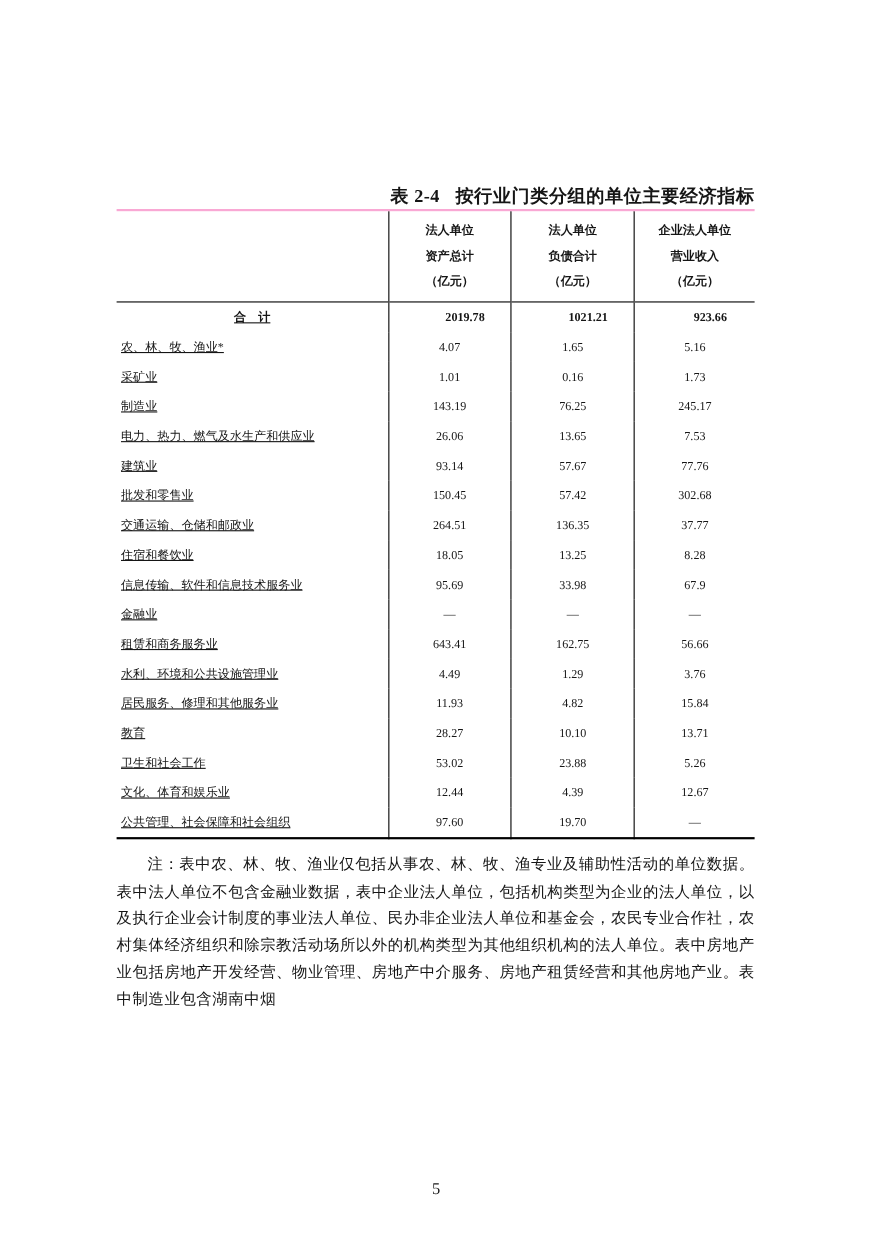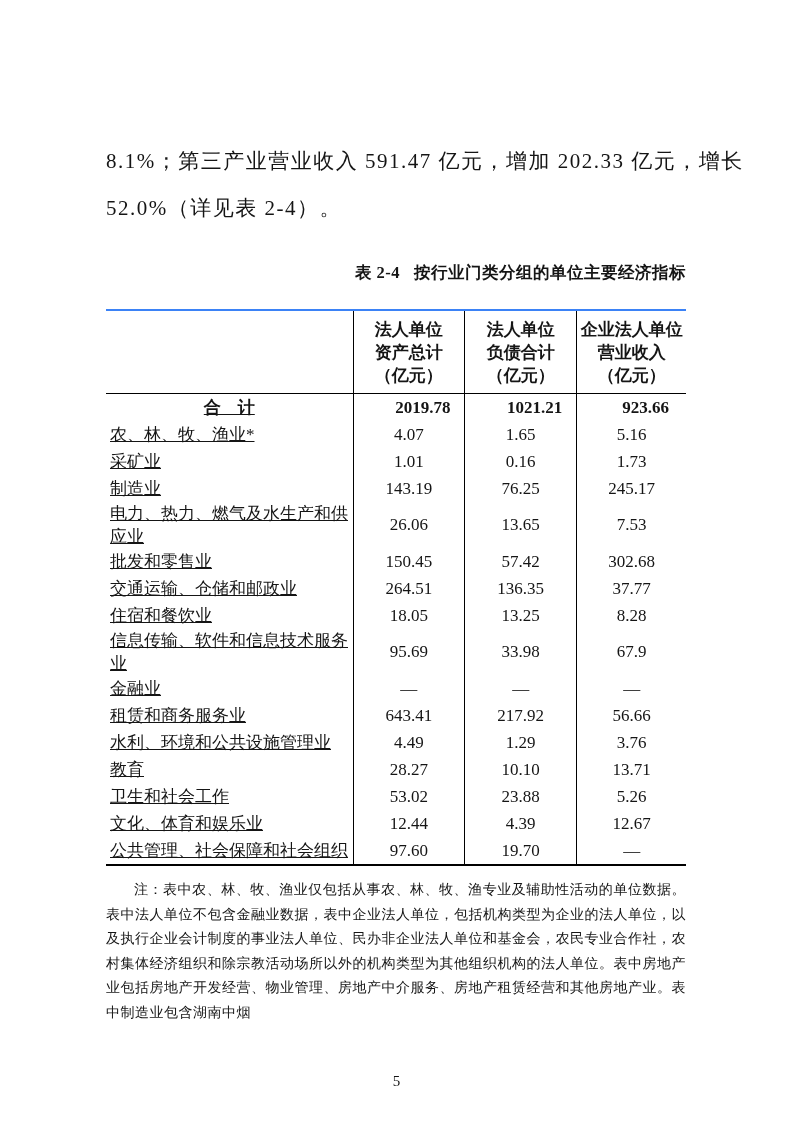--- a/index.html
+++ b/index.html
@@ -34,26 +34,25 @@
     margin-top: 30px;
     text-align: right;
     font-weight: bold;
     font-size: 16.5px;
     letter-spacing: 0.5px;
   }
   .table-title .title-label {
     margin-right: 14px;
   }
   table.stat-table {
-    margin-top: 25px;
     width: 100%;
     border-collapse: collapse;
-    border-top: 2px solid #3b82f6;
+    border-top: 2px solid #f9a8d4;
     border-bottom: 2px solid #000;
-    font-size: 17px;
+    font-size: 11px;
     table-layout: fixed;
   }
   table.stat-table col.c-name { width: 42.6%; }
   table.stat-table col.c-v1 { width: 19.2%; }
   table.stat-table col.c-v2 { width: 19.4%; }
   table.stat-table col.c-v3 { width: 18.8%; }
   table.stat-table th {
     border-left: 1px solid #000;
     border-bottom: 1.5px solid #000;
     font-weight: bold;
@@ -105,24 +104,20 @@
     text-align: center;
     font-size: 15px;
   }
 </style>
 </head>
 <body>
 
 <div class="page">
   <div class="content">
 
-    <div class="intro">
-      <div>8.1%；第三产业营业收入 591.47 亿元，增加 202.33 亿元，增长</div>
-      <div>52.0%（详见表 2-4）。</div>
-    </div>
 
     <div class="table-title">
       <span class="title-label">表 2-4</span><span>按行业门类分组的单位主要经济指标</span>
     </div>
 
     <table class="stat-table">
       <colgroup>
         <col class="c-name">
         <col class="c-v1">
         <col class="c-v2">
@@ -173,20 +168,26 @@
             <td>76.25</td>
             <td>245.17</td>
           </tr>
           <tr>
             <td>电力、热力、燃气及水生产和供应业</td>
             <td>26.06</td>
             <td>13.65</td>
             <td>7.53</td>
           </tr>
           <tr>
+            <td>建筑业</td>
+            <td>93.14</td>
+            <td>57.67</td>
+            <td>77.76</td>
+          </tr>
+          <tr>
             <td>批发和零售业</td>
             <td>150.45</td>
             <td>57.42</td>
             <td>302.68</td>
           </tr>
           <tr>
             <td>交通运输、仓储和邮政业</td>
             <td>264.51</td>
             <td>136.35</td>
             <td>37.77</td>
@@ -205,30 +206,36 @@
           </tr>
           <tr>
             <td>金融业</td>
             <td>—</td>
             <td>—</td>
             <td>—</td>
           </tr>
           <tr>
             <td>租赁和商务服务业</td>
             <td>643.41</td>
-            <td>217.92</td>
+            <td>162.75</td>
             <td>56.66</td>
           </tr>
           <tr>
             <td>水利、环境和公共设施管理业</td>
             <td>4.49</td>
             <td>1.29</td>
             <td>3.76</td>
           </tr>
           <tr>
+            <td>居民服务、修理和其他服务业</td>
+            <td>11.93</td>
+            <td>4.82</td>
+            <td>15.84</td>
+          </tr>
+          <tr>
             <td>教育</td>
             <td>28.27</td>
             <td>10.10</td>
             <td>13.71</td>
           </tr>
           <tr>
             <td>卫生和社会工作</td>
             <td>53.02</td>
             <td>23.88</td>
             <td>5.26</td>

